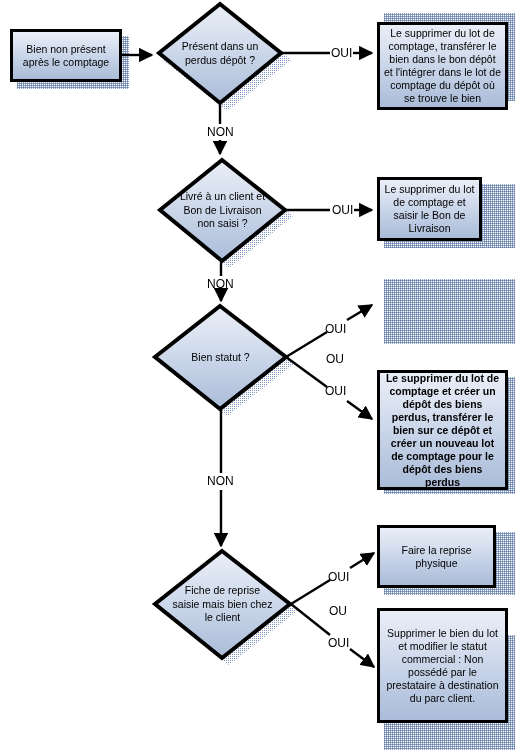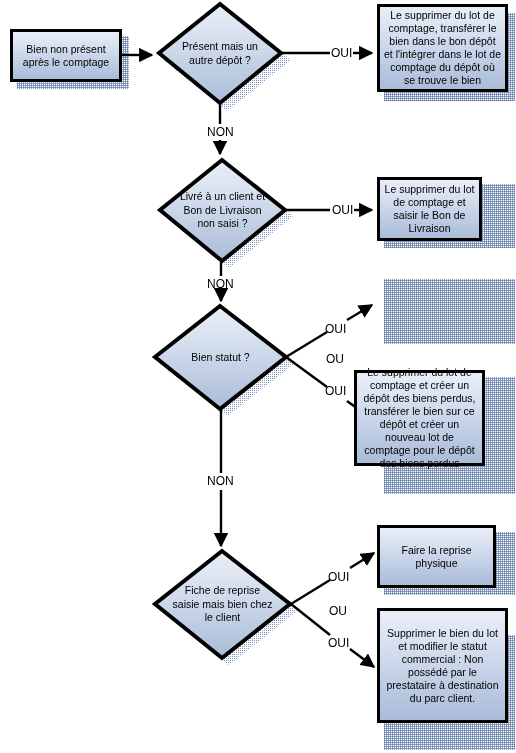--- a/index.html
+++ b/index.html
@@ -152,21 +152,21 @@
 
   <svg class="layer">
     <polygon points="220,4 281,53 220,103 159,53" fill="url(#nodegrad)" stroke="#000000" stroke-width="4"></polygon>
     <polygon points="222,160 285,210 222,261 160,210" fill="url(#nodegrad)" stroke="#000000" stroke-width="4"></polygon>
     <polygon points="220,306 286,357 220,409 155,357" fill="url(#nodegrad)" stroke="#000000" stroke-width="4"></polygon>
     <polygon points="222,551 290,604 222,658 155,604" fill="url(#nodegrad)" stroke="#000000" stroke-width="4"></polygon>
   </svg>
 
   <div class="diamond-wrap" style="left:159px; top:4px; width:122px; height:99px;">
     <div class="diamond-label">
-        <span>Présent mais un autre dépôt ?</span>
+        <span>Présent dans un perdus dépôt ?</span>
       </div>
   </div>
   <div class="diamond-wrap" style="left:160px; top:160px; width:125px; height:101px;">
     <div class="diamond-label">
         <span>Livré à un client et Bon de Livraison non saisi ?</span>
       </div>
   </div>
   <div class="diamond-wrap" style="left:155px; top:306px; width:131px; height:103px;">
     <div class="diamond-label">
         <span>Bien statut ?</span>
@@ -175,30 +175,30 @@
   <div class="diamond-wrap" style="left:155px; top:551px; width:135px; height:107px;">
     <div class="diamond-label">
         <span>Fiche de reprise saisie mais bien chez le client</span>
       </div>
   </div>
 
   <div class="node proc" style="left:10px; top:29px; width:112px; height:53px;">
     <div class="txt">Bien non présent après le comptage</div>
   </div>
 
-  <div class="node proc" style="left:377px; top:4px; width:131px; height:88px;">
+  <div class="node proc" style="left:377px; top:22px; width:131px; height:88px;">
     <div class="txt">Le supprimer du lot de comptage, transférer le bien dans le bon dépôt et l'intégrer dans le lot de comptage du dépôt où se trouve le bien</div>
   </div>
 
   <div class="node proc" style="left:377px; top:177px; width:105px; height:64px;">
     <div class="txt">Le supprimer du lot de comptage et saisir le Bon de Livraison</div>
   </div>
 
 
-  <div class="node proc" style="left:354px; top:370px; width:131px; height:96px;">
+  <div class="node proc" style="left:377px; top:370px; width:131px; height:120px;font-weight:bold;">
     <div class="txt">Le supprimer du lot de comptage et créer un dépôt des biens perdus, transférer le bien sur ce dépôt et créer un nouveau lot de comptage pour le dépôt des biens perdus</div>
   </div>
 
   <div class="node proc" style="left:377px; top:525px; width:119px; height:63px;">
     <div class="txt">Faire la reprise physique</div>
   </div>
 
   <div class="node proc" style="left:377px; top:608px; width:131px; height:115px;">
     <div class="txt">Supprimer le bien du lot et modifier le statut commercial : Non possédé par le prestataire à destination du parc client.</div>
   </div>

